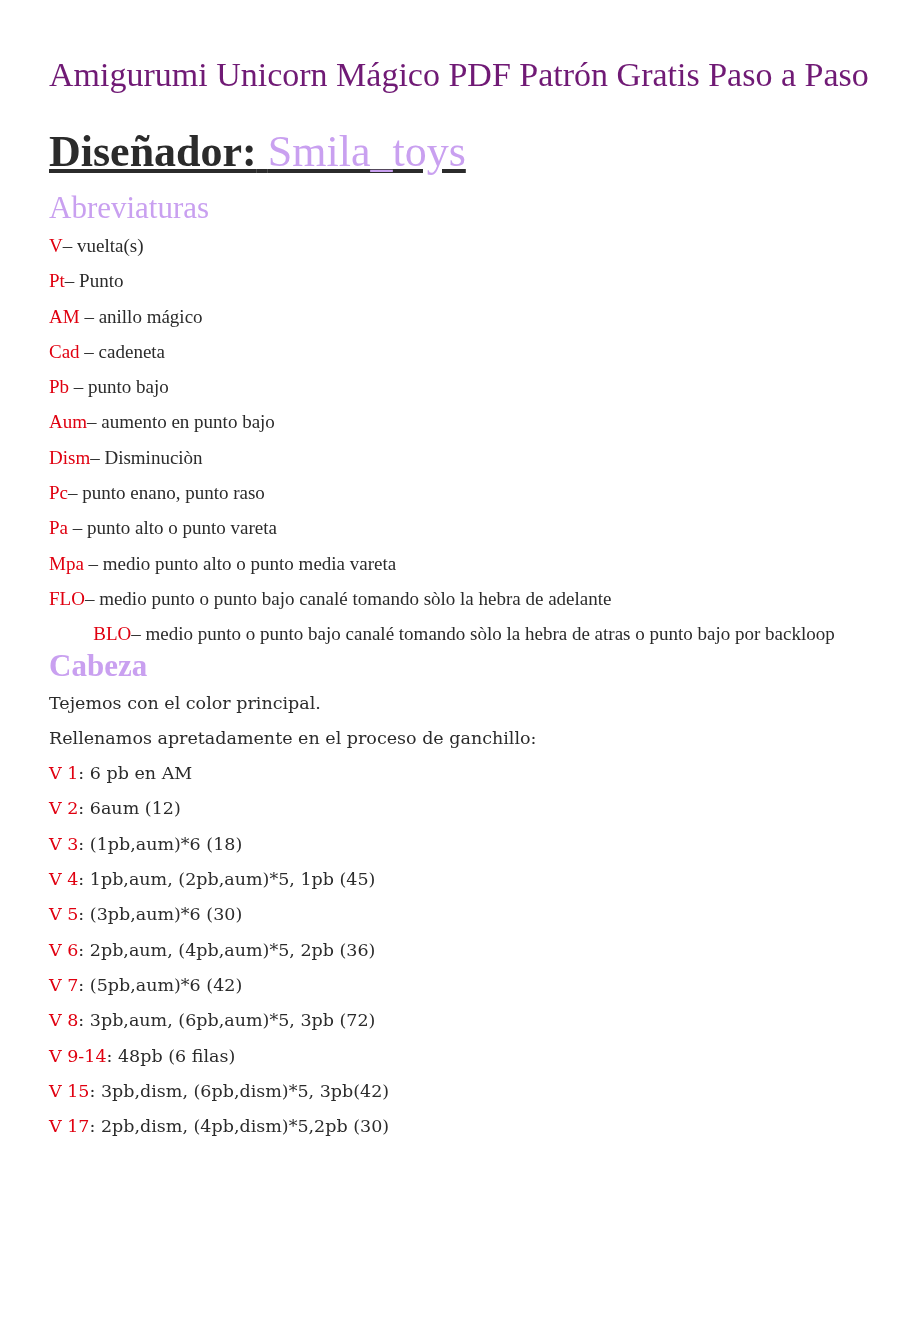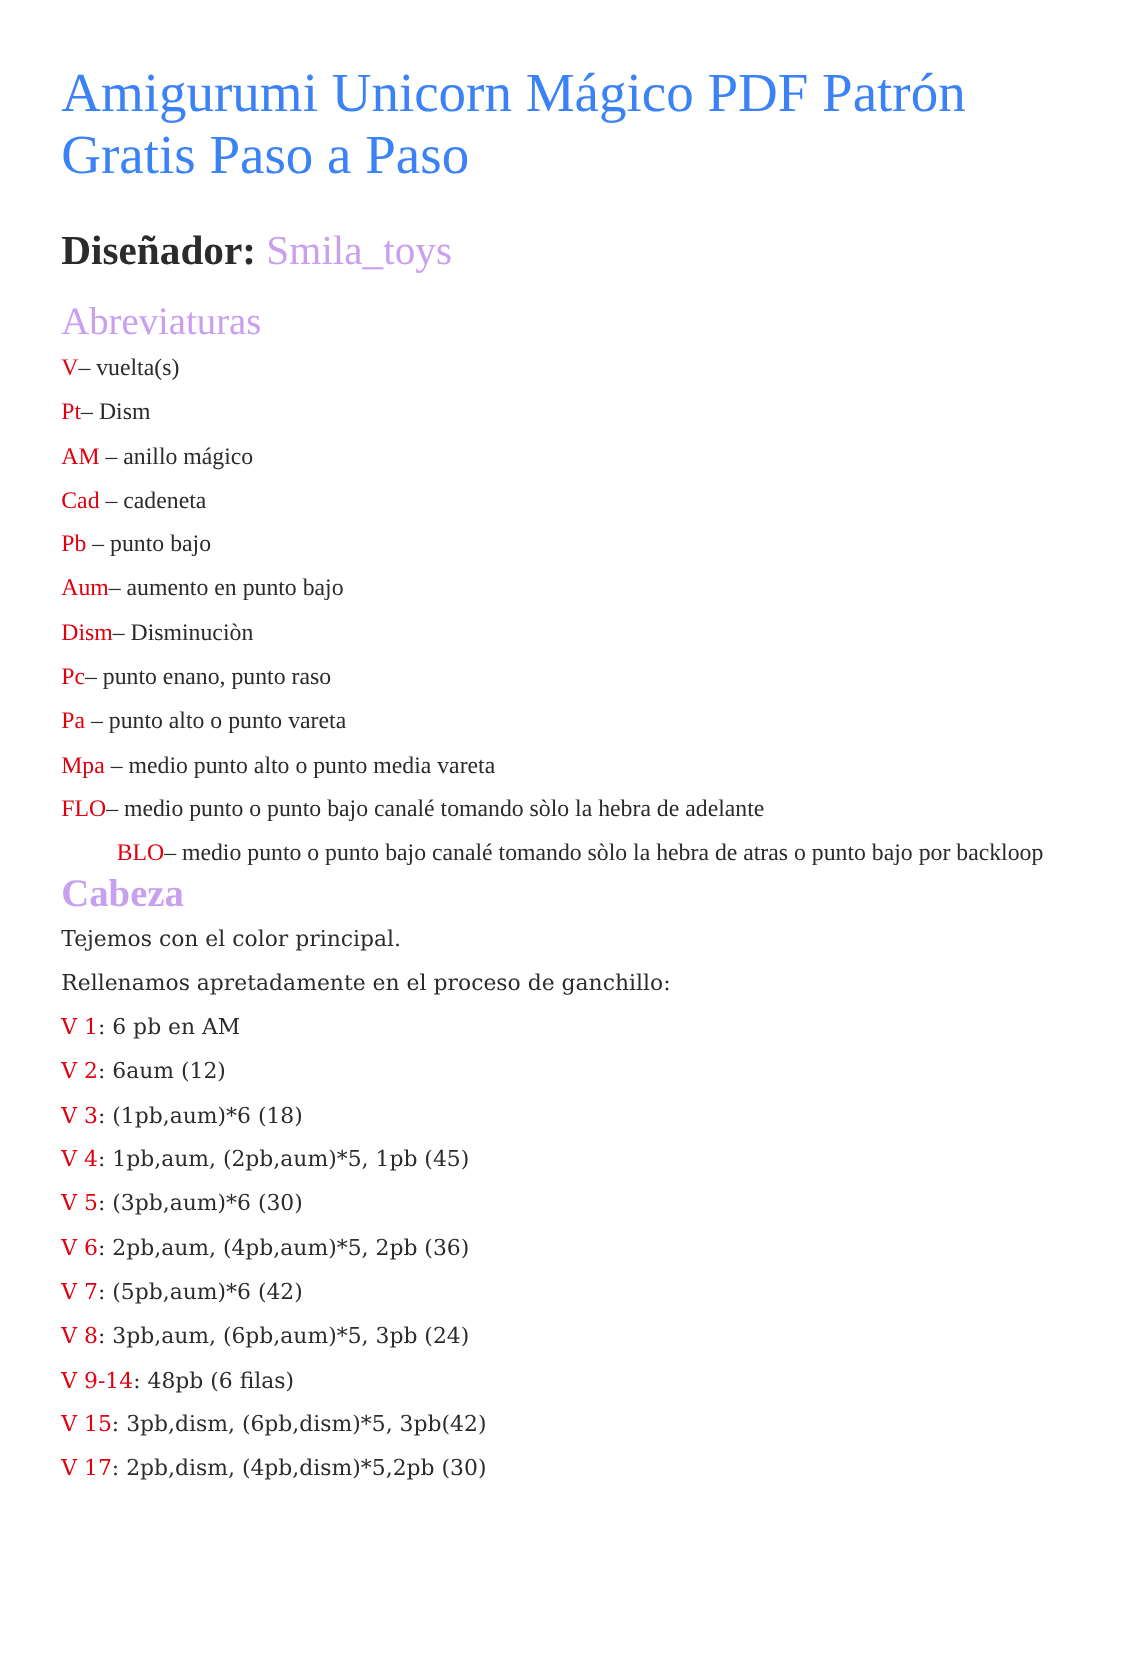--- a/index.html
+++ b/index.html
@@ -1,19 +1,19 @@
 <!DOCTYPE html>
 <html><head>
 <meta charset="utf-8">
 <style>
   html, body { margin: 0; padding: 0; background: #ffffff; }
   body { width: 905px; height: 1339px; overflow: hidden; font-family: "Liberation Serif", serif; color: #2b2b2b; }
   .page { position: relative; padding: 50px 0 0 49px; width: 830px; }
-  .title { font-family: "Liberation Serif", serif; font-size: 44px; line-height: 49px; color: #3b82f6; margin: 0; font-weight: normal; }
-  .designer { margin: 33px 0 16px 0; font-size: 33px; line-height: 40px; font-weight: normal; }
+  .title { font-family: "Liberation Serif", serif; font-size: 34px; line-height: 49px; color: #701a75; margin: 0; font-weight: normal; }
+  .designer { margin: 33px 0 16px 0; font-size: 44px; line-height: 40px; font-weight: normal; text-decoration: underline; }
   .designer .lbl { font-weight: bold; color: #2b2b2b; }
   .designer .val { color: #c9a0f0; }
   .h2 { font-size: 31px; line-height: 40px; color: #c9a0f0; font-weight: normal; margin: 0; }
   .abbr-h { margin-top: 10px; }
   .line { font-size: 19px; line-height: 35.3px; margin: 0; white-space: nowrap; }
   .line.wrap { white-space: normal; text-align: center; }
   .k { color: #e00010; }
   .cab-h { margin-top: -6px; font-weight: bold; }
   .serif2 { font-family: "DejaVu Serif", serif; font-size: 17.5px; }
 </style>
@@ -24,21 +24,21 @@
   <h1 class="title">Amigurumi Unicorn Mágico PDF Patrón Gratis Paso a Paso</h1>
 
   <div class="designer">
     <span class="lbl">Diseñador:</span>
     <span class="val">Smila_toys</span>
   </div>
 
   <h2 class="h2 abbr-h">Abreviaturas</h2>
   <div>
     <p class="line"><span class="k">V</span><span>– vuelta(s)</span></p>
-    <p class="line"><span class="k">Pt</span><span>– Dism</span></p>
+    <p class="line"><span class="k">Pt</span><span>– Punto</span></p>
     <p class="line"><span class="k">AM</span><span> – anillo mágico</span></p>
     <p class="line"><span class="k">Cad</span><span> – cadeneta</span></p>
     <p class="line"><span class="k">Pb</span><span> – punto bajo</span></p>
     <p class="line"><span class="k">Aum</span><span>– aumento en punto bajo</span></p>
     <p class="line"><span class="k">Dism</span><span>– Disminuciòn</span></p>
     <p class="line"><span class="k">Pc</span><span>– punto enano, punto raso</span></p>
     <p class="line"><span class="k">Pa</span><span> – punto alto o punto vareta</span></p>
     <p class="line"><span class="k">Mpa</span><span> – medio punto alto o punto media vareta</span></p>
     <p class="line"><span class="k">FLO</span><span>– medio punto o punto bajo canalé tomando sòlo la hebra de adelante</span></p>
     <p class="line wrap"><span class="k">BLO</span><span>– medio punto o punto bajo canalé tomando sòlo la hebra de atras o punto bajo por backloop</span></p>
@@ -48,18 +48,18 @@
   <div>
     <p class="line serif2">Tejemos con el color principal.</p>
     <p class="line serif2">Rellenamos apretadamente en el proceso de ganchillo:</p>
     <p class="line serif2"><span class="k">V 1</span><span>: 6 pb en AM</span></p>
     <p class="line serif2"><span class="k">V 2</span><span>: 6aum (12)</span></p>
     <p class="line serif2"><span class="k">V 3</span><span>: (1pb,aum)*6 (18)</span></p>
     <p class="line serif2"><span class="k">V 4</span><span>: 1pb,aum, (2pb,aum)*5, 1pb (45)</span></p>
     <p class="line serif2"><span class="k">V 5</span><span>: (3pb,aum)*6 (30)</span></p>
     <p class="line serif2"><span class="k">V 6</span><span>: 2pb,aum, (4pb,aum)*5, 2pb (36)</span></p>
     <p class="line serif2"><span class="k">V 7</span><span>: (5pb,aum)*6 (42)</span></p>
-    <p class="line serif2"><span class="k">V 8</span><span>: 3pb,aum, (6pb,aum)*5, 3pb (24)</span></p>
+    <p class="line serif2"><span class="k">V 8</span><span>: 3pb,aum, (6pb,aum)*5, 3pb (72)</span></p>
     <p class="line serif2"><span class="k">V 9-14</span><span>: 48pb (6 filas)</span></p>
     <p class="line serif2"><span class="k">V 15</span><span>: 3pb,dism, (6pb,dism)*5, 3pb(42)</span></p>
     <p class="line serif2"><span class="k">V 17</span><span>: 2pb,dism, (4pb,dism)*5,2pb (30)</span></p>
   </div>
 </div>
 
 </body></html>

